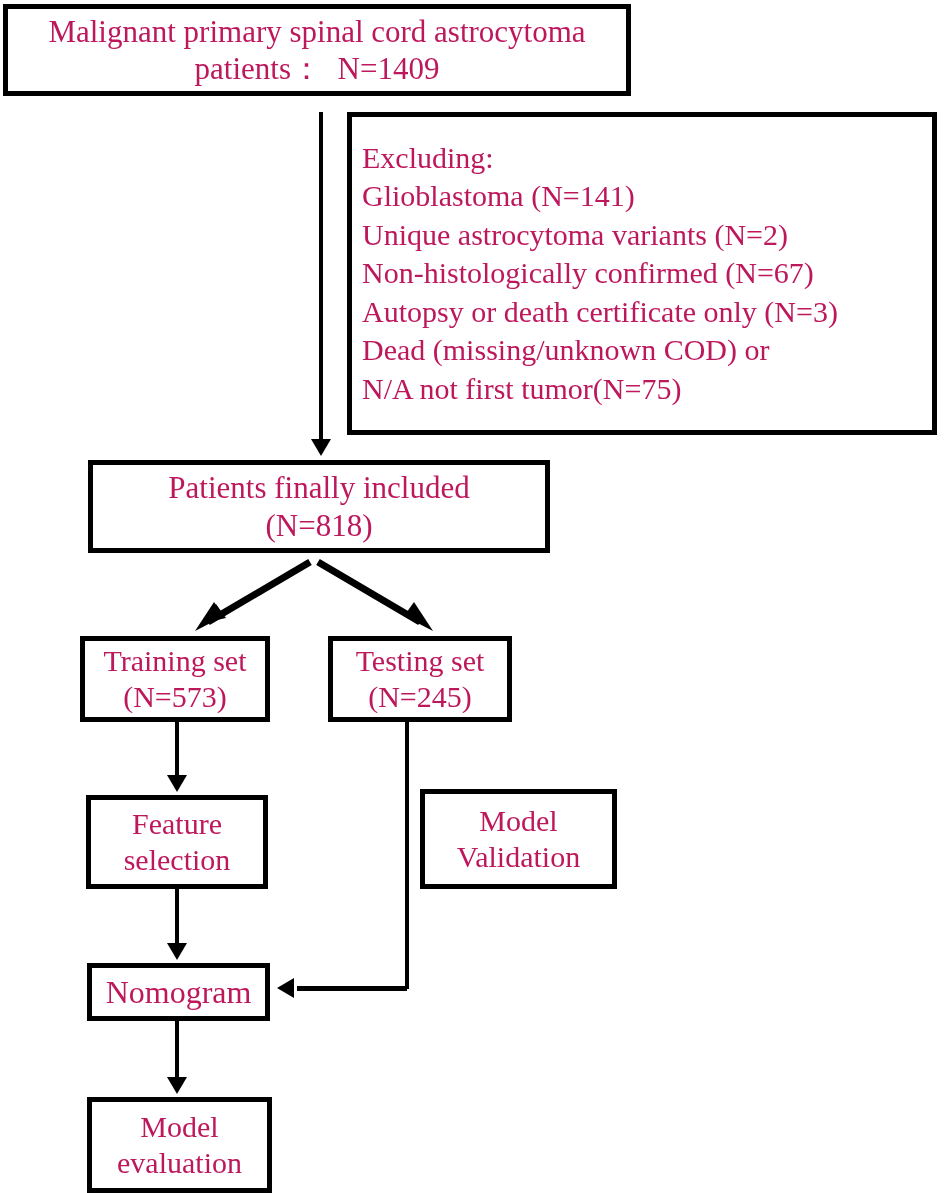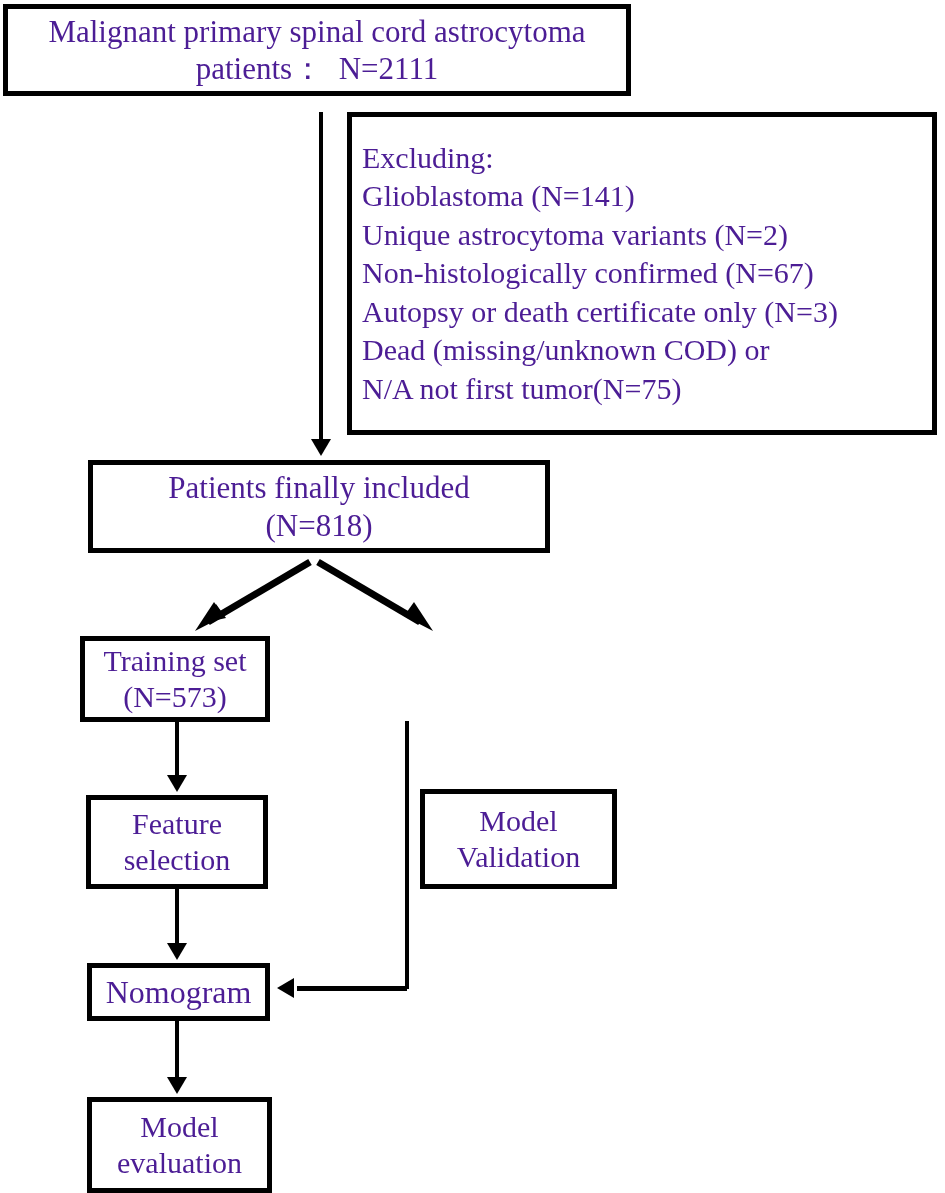--- a/index.html
+++ b/index.html
@@ -6,21 +6,21 @@
     margin: 0;
     padding: 0;
     background: #ffffff;
   }
   #flowchart {
     position: relative;
     width: 945px;
     height: 1193px;
     background: #ffffff;
     font-family: "Liberation Serif", "DejaVu Serif", serif;
-    color: #4c1d95;
+    color: #be185d;
     overflow: hidden;
   }
   .node {
     position: absolute;
     box-sizing: border-box;
     background: #ffffff;
     border: 5px solid #000000;
     display: flex;
     flex-direction: column;
     justify-content: center;
@@ -66,21 +66,21 @@
   }
   .diag { position: absolute; z-index: 1; }
 </style>
 </head>
 <body>
 
 <div id="flowchart">
 
   <div class="node center" id="node-cohort">
     <span class="line">Malignant primary spinal cord astrocytoma</span>
-    <span class="line">patients：  N=2111</span>
+    <span class="line">patients：  N=1409</span>
   </div>
 
   <div class="node left" id="node-exclusion">
     <span class="line">Excluding:</span>
     <span class="line">Glioblastoma (N=141)</span>
     <span class="line">Unique astrocytoma variants (N=2)</span>
     <span class="line">Non-histologically confirmed (N=67)</span>
     <span class="line">Autopsy or death certificate only (N=3)</span>
     <span class="line">Dead (missing/unknown COD) or</span>
     <span class="line">N/A not first tumor(N=75)</span>
@@ -102,20 +102,24 @@
 
     <line x1="178" y1="12" x2="280" y2="72" stroke="#000000" stroke-width="7"></line>
     <polygon points="293,81 264,66 274,52" fill="#000000"></polygon>
   </svg>
 
   <div class="node center" id="node-training">
     <span class="line">Training set</span>
     <span class="line">(N=573)</span>
   </div>
 
+  <div class="node center" id="node-testing">
+    <span class="line">Testing set</span>
+    <span class="line">(N=245)</span>
+  </div>
 
   <div class="conn vline" style="left:175px; top:721px; height:56px;"></div>
   <div class="arrowhead arrow-down" style="left:167px; top:775px;"></div>
 
   <div class="conn vline" style="left:405px; top:721px; height:268px;"></div>
   <div class="conn hline" style="left:297px; top:986px; width:110px;"></div>
   <div class="arrowhead arrow-left" style="left:277px; top:978px;"></div>
 
   <div class="node center" id="node-feature">
     <span class="line">Feature</span>

